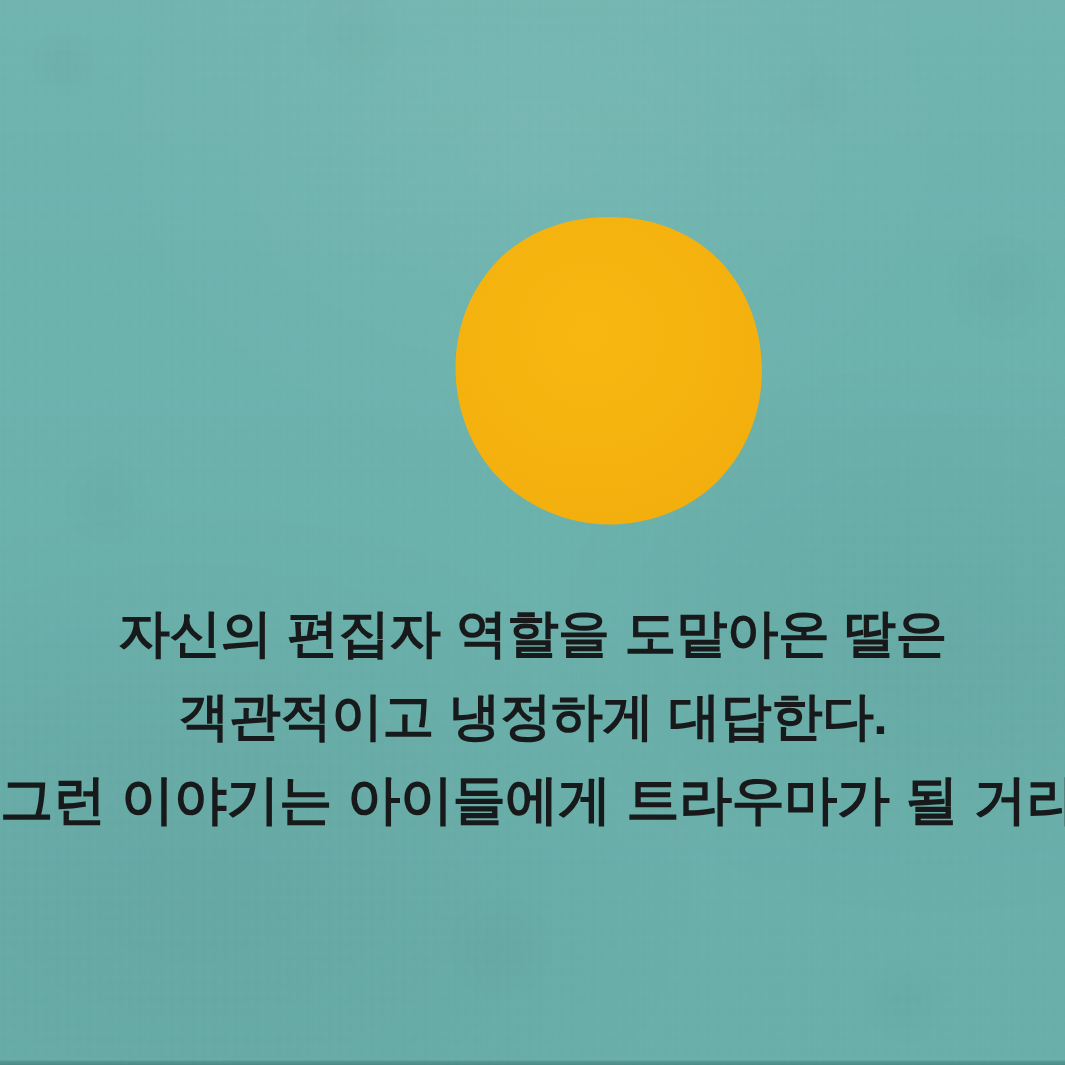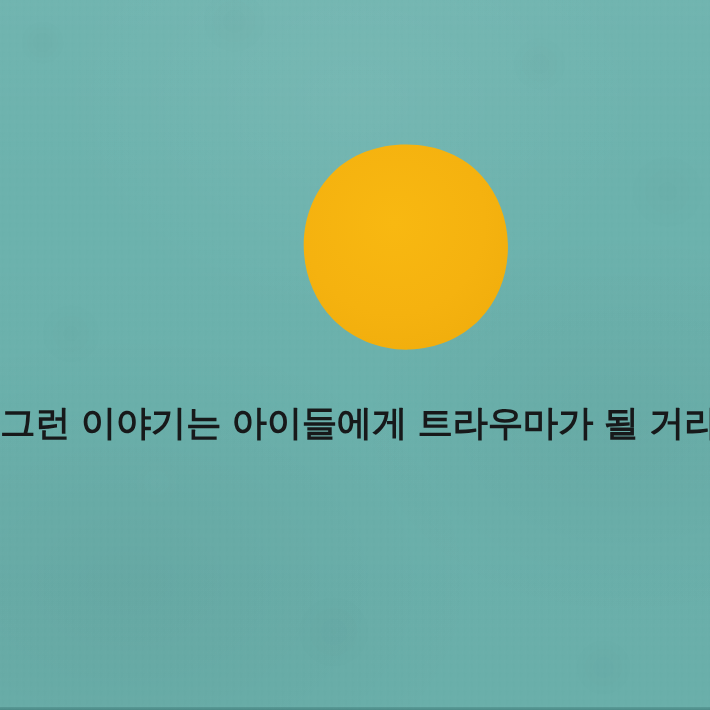--- a/index.html
+++ b/index.html
@@ -154,17 +154,19 @@
                C207.7,128.6 197.6,156.0 178.6,175.6
                C160.7,194.1 135.2,204.9 108.4,205.6
                C79.6,206.4 51.4,195.0 32.0,175.2
                C13.1,155.9 2.6,128.6 2.7,101.2
                C2.8,73.0 13.4,47.2 31.8,28.8
                C49.8,10.8 76.0,0.6 105.6,0.6 Z"></path>
     </svg>
   </div>
 
   <div class="quote">
+    <span class="line line-1">자신의 편집자 역할을 도맡아온 딸은</span>
+    <span class="line line-2">객관적이고 냉정하게 대답한다.</span>
     <span class="line line-3">그런 이야기는 아이들에게 트라우마가 될 거라고.</span>
   </div>
 
   <div class="bottom-edge"></div>
 </div>
 
 </body></html>

